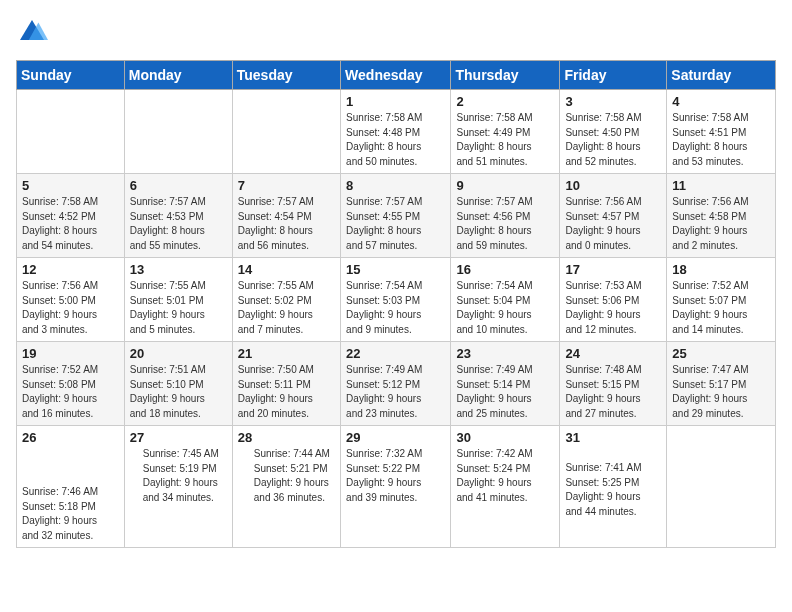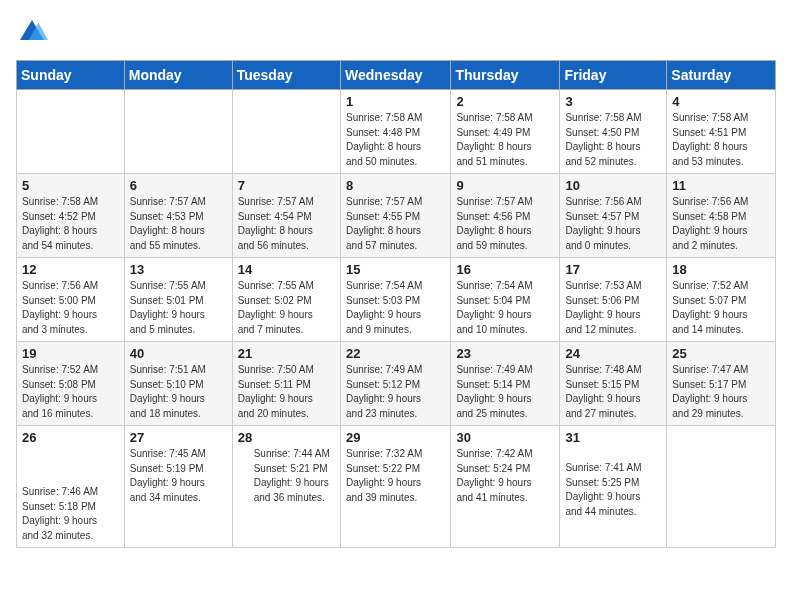--- a/index.html
+++ b/index.html
@@ -256,21 +256,21 @@
       </tr>
       <tr>
         <td>
           <div class="day-number">19</div>
           <div class="day-info" style="white-space: pre-line;">Sunrise: 7:52 AM
 Sunset: 5:08 PM
 Daylight: 9 hours
 and 16 minutes.</div>
         </td>
         <td>
-          <div class="day-number">40</div>
+          <div class="day-number">20</div>
           <div class="day-info" style="white-space: pre-line;">Sunrise: 7:51 AM
 Sunset: 5:10 PM
 Daylight: 9 hours
 and 18 minutes.</div>
         </td>
         <td>
           <div class="day-number">21</div>
           <div class="day-info" style="white-space: pre-line;">Sunrise: 7:50 AM
 Sunset: 5:11 PM
 Daylight: 9 hours
@@ -308,21 +308,21 @@
       <tr>
         <td>
           <div class="day-number">26</div>
           <div class="day-info" style="white-space: pre-line; margin-top: 40px;">Sunrise: 7:46 AM
 Sunset: 5:18 PM
 Daylight: 9 hours
 and 32 minutes.</div>
         </td>
         <td>
           <div class="day-number">27</div>
-          <div class="day-info" style="white-space: pre-line;">Sunrise: 7:45 AM
+          <div class="day-info" style="white-space: pre-line; margin-left: 13px;">Sunrise: 7:45 AM
 Sunset: 5:19 PM
 Daylight: 9 hours
 and 34 minutes.</div>
         </td>
         <td>
           <div class="day-number">28</div>
           <div class="day-info" style="white-space: pre-line; margin-left: 16px;">Sunrise: 7:44 AM
 Sunset: 5:21 PM
 Daylight: 9 hours
 and 36 minutes.</div>

